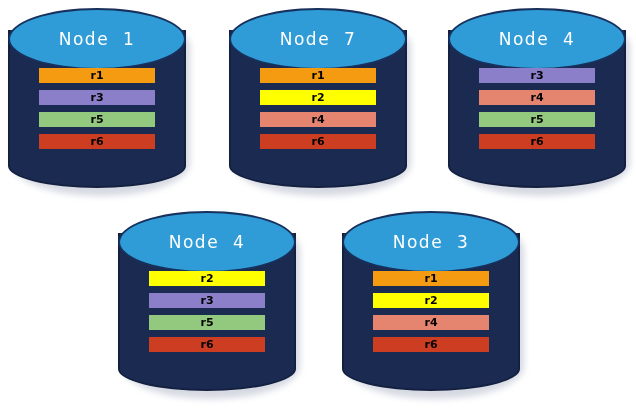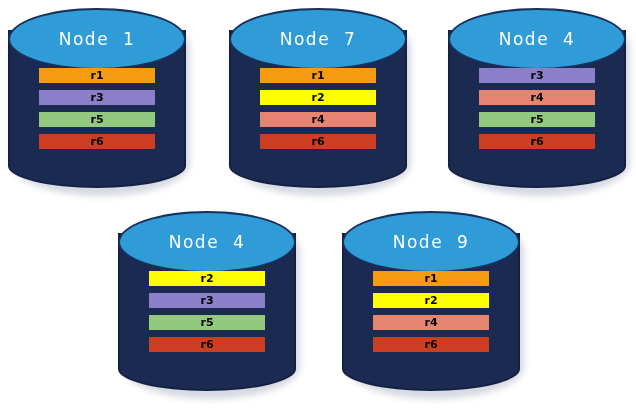--- a/index.html
+++ b/index.html
@@ -156,21 +156,21 @@
         <div class="replica" style="background: rgb(139, 127, 201);">r3</div>
         <div class="replica" style="background: rgb(146, 201, 126);">r5</div>
         <div class="replica" style="background: rgb(204, 61, 34);">r6</div>
       </div>
     </div>
     <div class="node" style="left: 342px; top: 211px;">
       <div class="shadow"></div>
       <div class="cyl-body"></div>
       <div class="cyl-body-sq"></div>
       <div class="cyl-top"></div>
-      <div class="node-label">Node  9</div>
+      <div class="node-label">Node  3</div>
       <div class="replicas">
         <div class="replica" style="background: rgb(245, 155, 18);">r1</div>
         <div class="replica" style="background: rgb(255, 255, 0);">r2</div>
         <div class="replica" style="background: rgb(229, 132, 111);">r4</div>
         <div class="replica" style="background: rgb(204, 61, 34);">r6</div>
       </div>
     </div>
   </div>
 
 </body></html>

